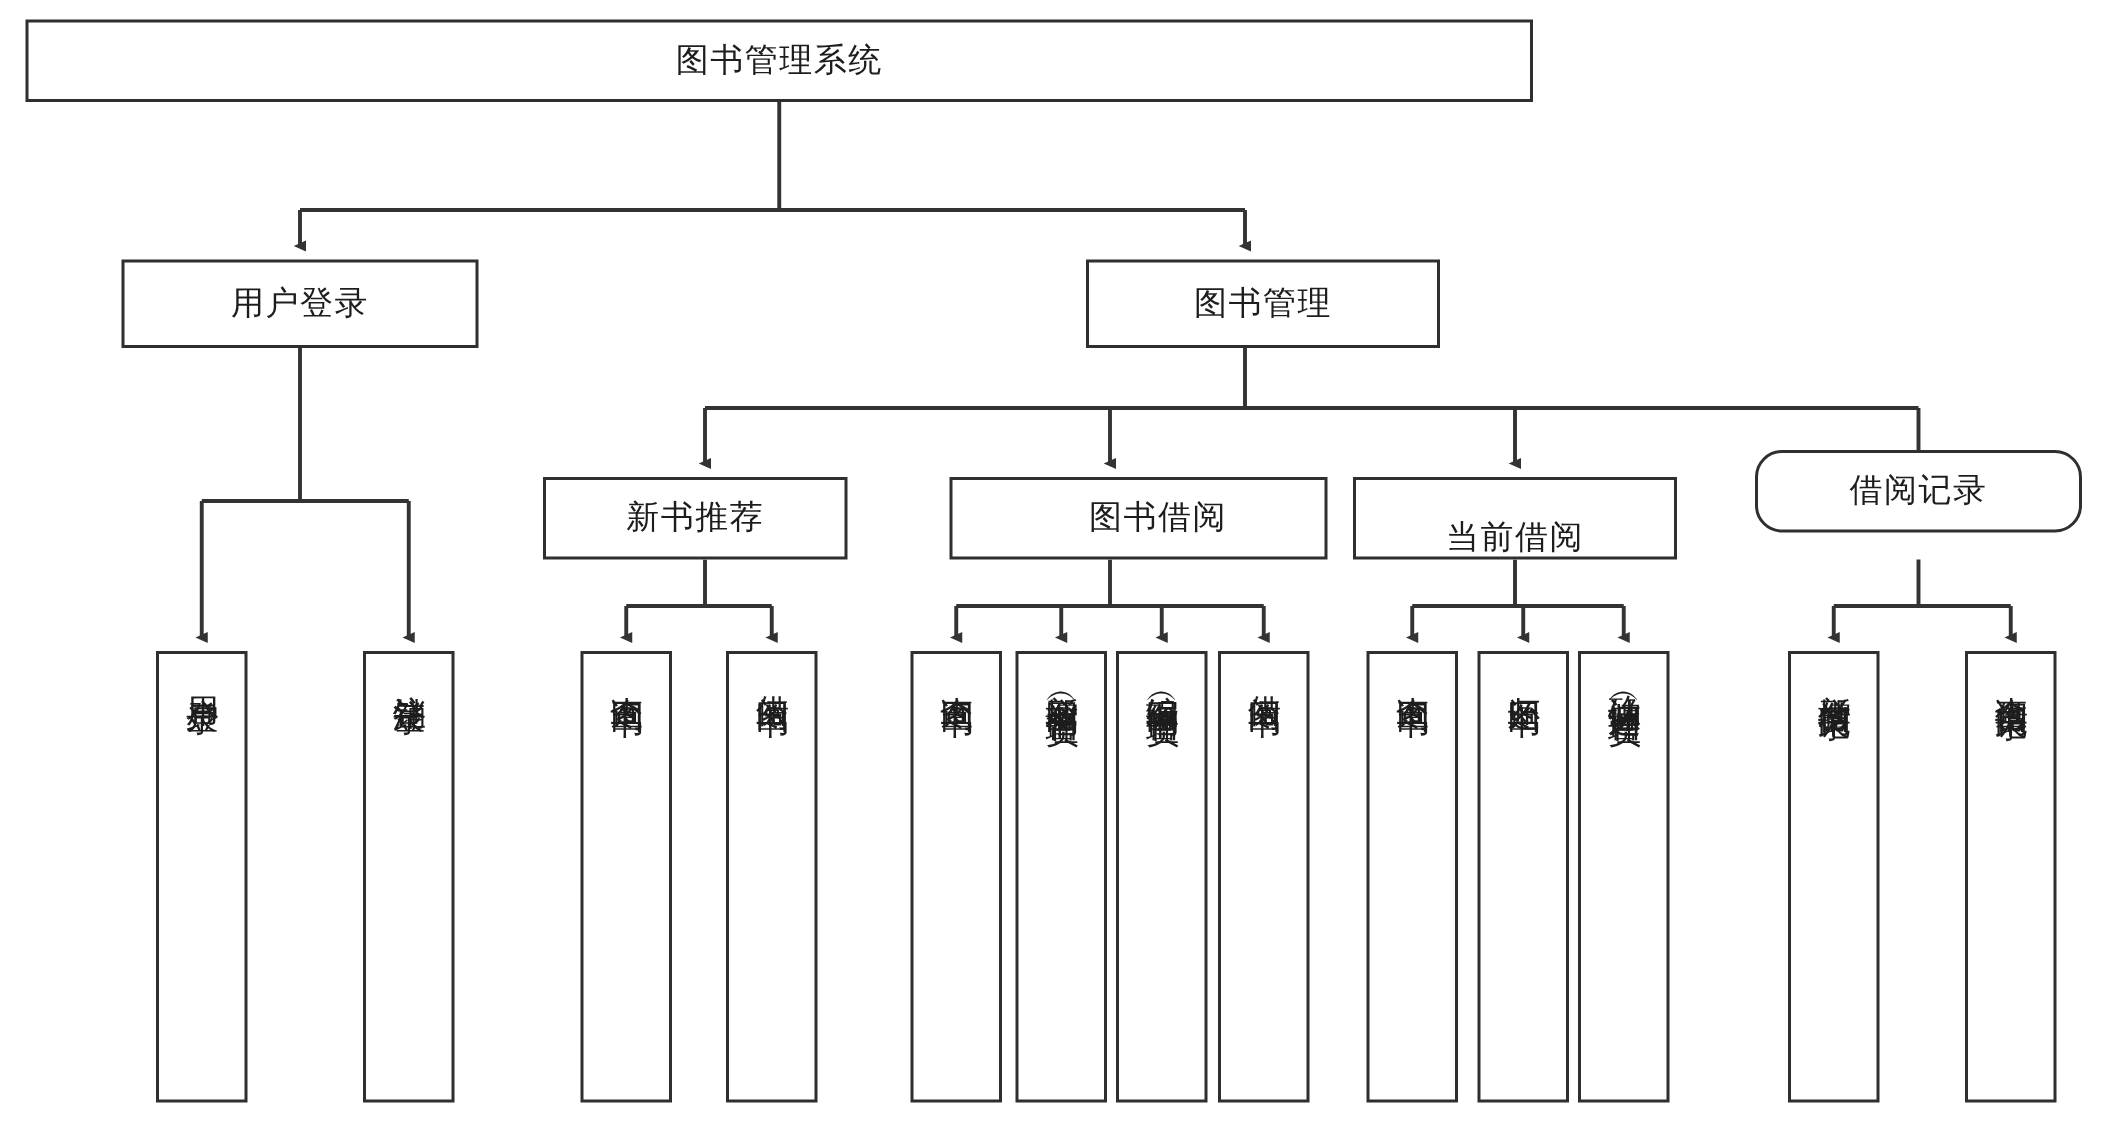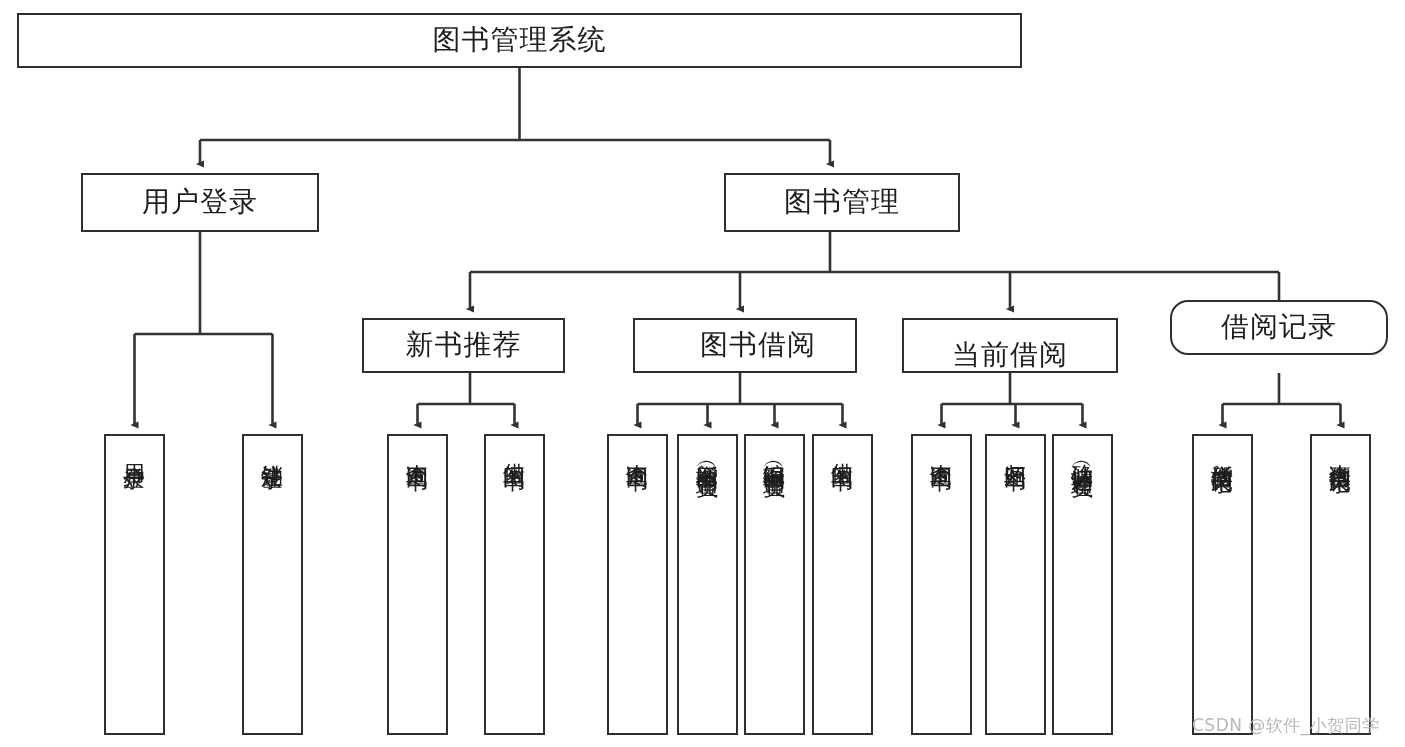--- a/index.html
+++ b/index.html
@@ -31,21 +31,21 @@
     position: absolute;
     box-sizing: border-box;
     background: #ffffff;
     border: 2.5px solid #2f2f2f;
     display: flex;
     align-items: center;
     justify-content: center;
     z-index: 2;
   }
   .node-label {
-    font-size: 28px;
+    font-size: 22px;
     line-height: 1.15;
     color: #1d1d1d;
     letter-spacing: 1px;
     white-space: nowrap;
     text-align: center;
   }
   
   .node.horizontal .node-label {
     writing-mode: horizontal-tb;
   }
@@ -129,21 +129,21 @@
       </div>
       <div class="node horizontal" style="left: 81px; top: 173px; width: 238px; height: 59px;">
         <span class="node-label">用户登录</span>
       </div>
       <div class="node horizontal" style="left: 712px; top: 173px; width: 236px; height: 59px; margin-left: 12px;">
         <span class="node-label">图书管理</span>
       </div>
       <div class="node horizontal" style="left: 362px; top: 318px; width: 203px; height: 55px;">
         <span class="node-label">新书推荐</span>
       </div>
-      <div class="node horizontal" style="left: 633px; top: 318px; width: 224px; height: 55px; padding-left: 26px;">
+      <div class="node horizontal" style="left: 633px; top: 318px; width: 252px; height: 55px; padding-left: 26px;">
         <span class="node-label">图书借阅</span>
       </div>
       <div class="node horizontal" style="left: 902px; top: 318px; width: 216px; height: 55px; align-items: flex-end;">
         <span class="node-label">当前借阅</span>
       </div>
       <div class="node horizontal" style="left: 1170px; top: 300px; width: 218px; height: 55px; border-radius: 18px;">
         <span class="node-label">借阅记录</span>
       </div>
       <div class="node vertical" style="left: 104px; top: 434px; width: 61px; height: 301px;">
         <span class="node-label">用户登录</span>
@@ -179,14 +179,13 @@
         <span class="node-label">确认归还（管理员）</span>
       </div>
       <div class="node vertical" style="left: 1192px; top: 434px; width: 61px; height: 301px;">
         <span class="node-label">新增借阅记录</span>
       </div>
       <div class="node vertical" style="left: 1310px; top: 434px; width: 61px; height: 301px;">
         <span class="node-label">查询借阅记录</span>
       </div>
     </div>
 
-  <div class="watermark">CSDN @软件_小贺同学</div>
 </div>
 
 </body></html>

